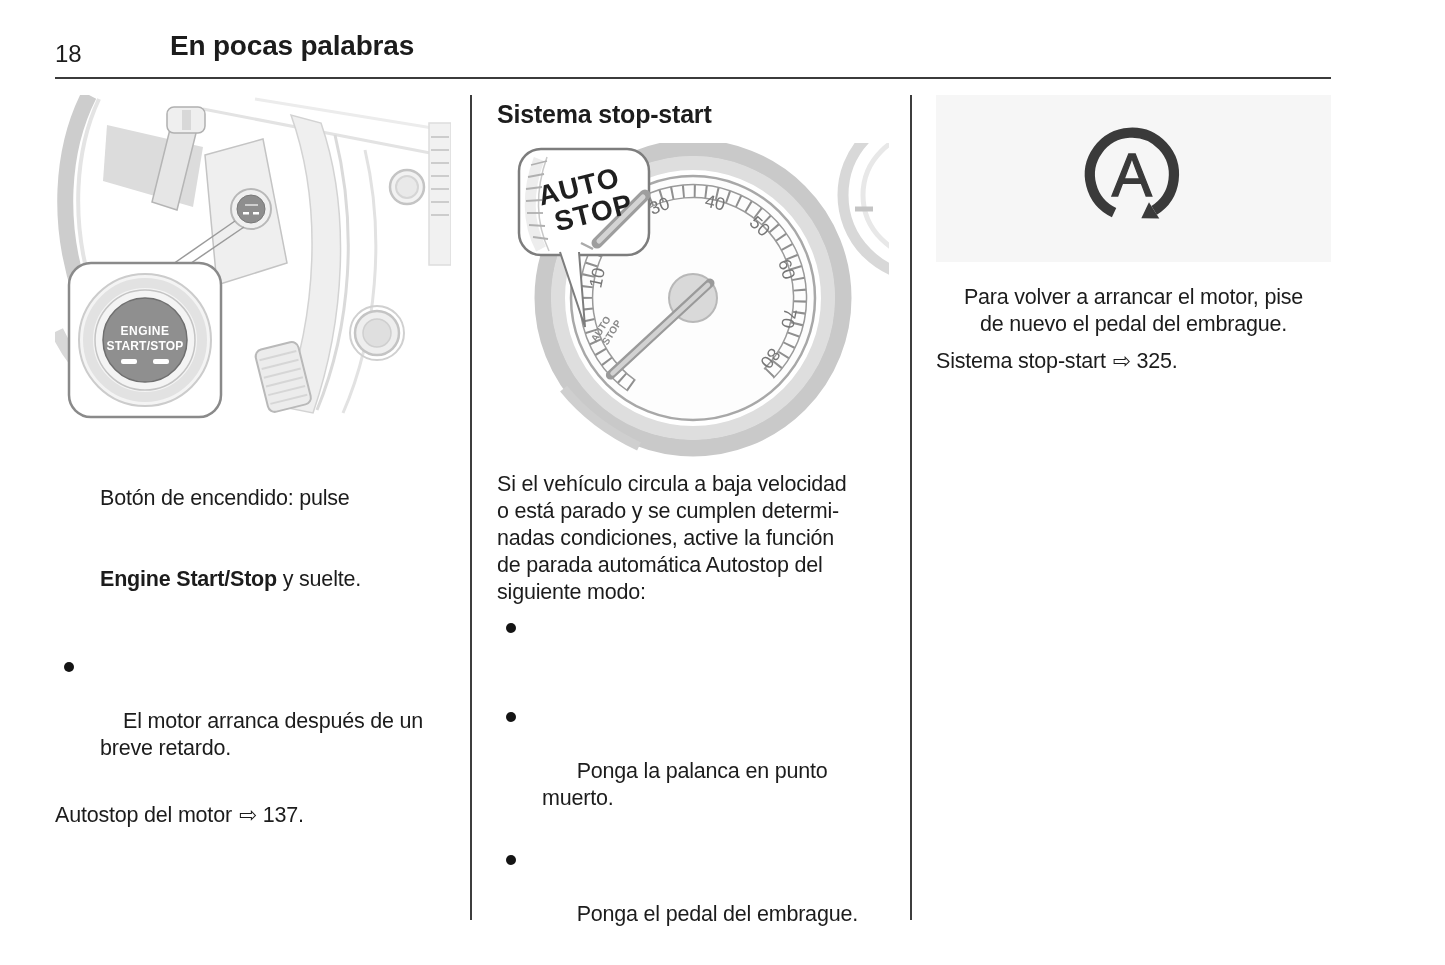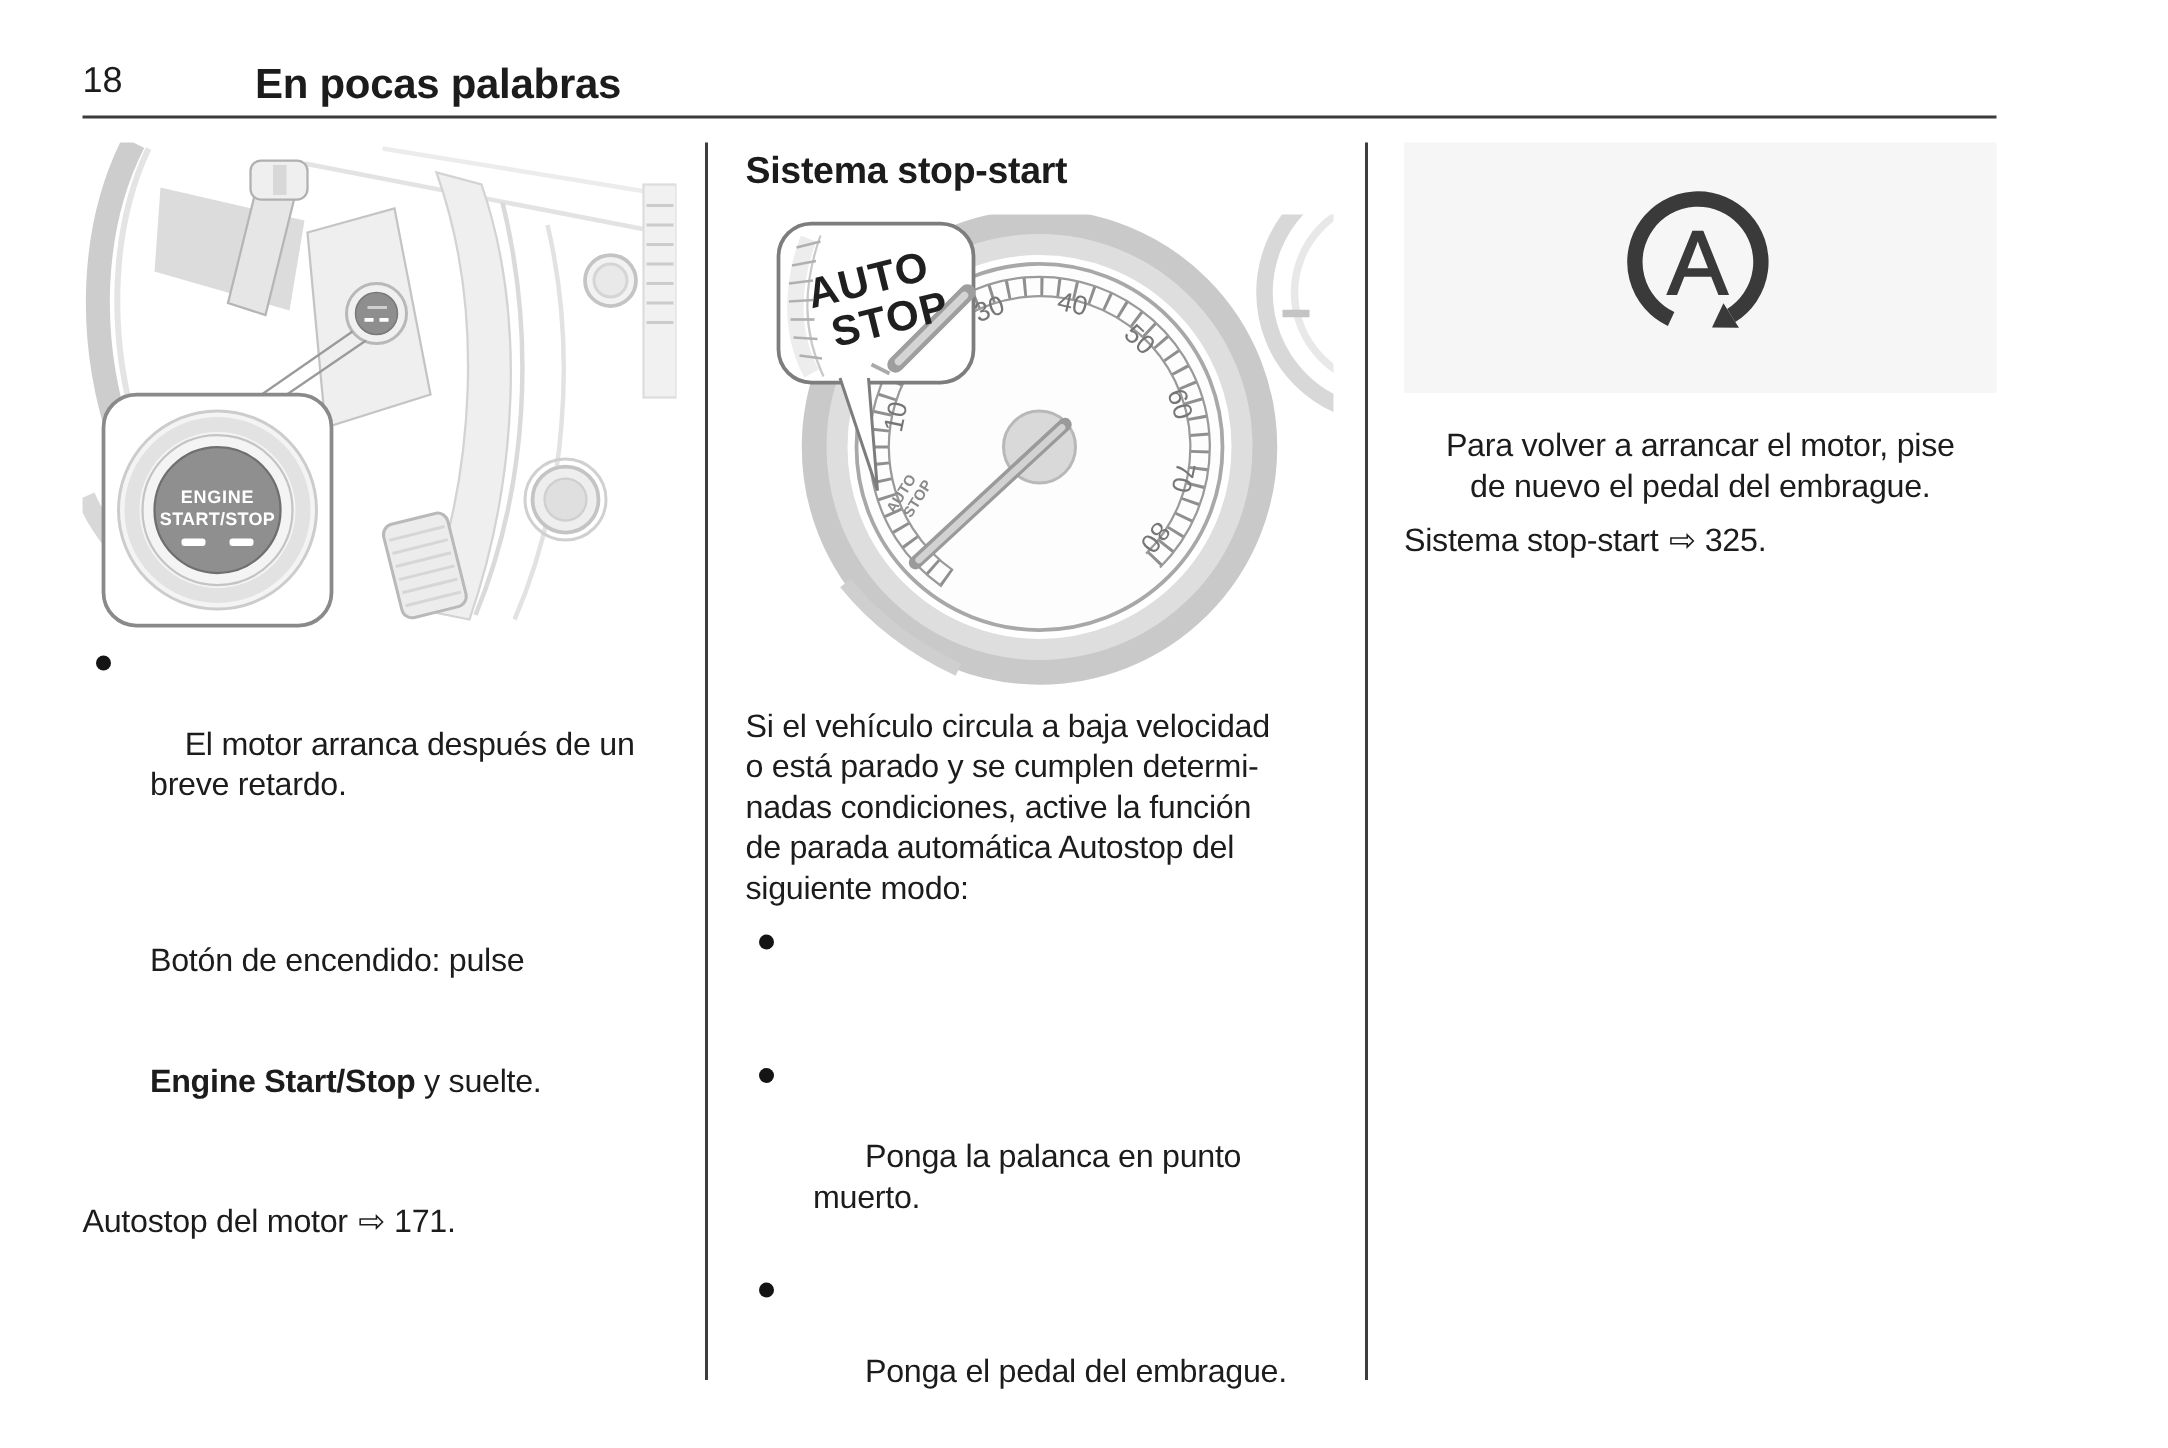--- a/index.html
+++ b/index.html
@@ -4,21 +4,21 @@
 <style>
   html,body{margin:0;padding:0;}
   body{
     width:1445px;height:965px;position:relative;background:#ffffff;
     font-family:"Liberation Sans","DejaVu Sans",sans-serif;color:#1c1c1c;
     overflow:hidden;
   }
   .abs{position:absolute;}
   
   .page-num{left:55px;top:40px;font-size:24px;font-weight:400;letter-spacing:0;}
-  .page-title{left:170px;top:40px;font-size:28px;font-weight:700;letter-spacing:-0.2px;}
+  .page-title{left:170px;top:30px;font-size:28px;font-weight:700;letter-spacing:-0.2px;}
   .head-rule{left:55px;top:77px;width:1276px;height:2px;background:#3b3b3b;}
   
   .vsep{top:95px;width:2px;height:825px;background:#3d3d3d;}
   .sep1{left:470px;}
   .sep2{left:910px;}
   
   .col{position:absolute;top:95px;}
   .col1{left:55px;width:396px;}
   .col2{left:497px;width:394px;}
   .col3{left:936px;width:395px;}
@@ -104,32 +104,32 @@
     <circle cx="90" cy="245" r="66" fill="#f4f4f4" stroke="#cccccc" stroke-width="2"></circle>
     <circle cx="90" cy="245" r="57" fill="none" stroke="#e2e2e2" stroke-width="10"></circle>
     <circle cx="90" cy="245" r="50" fill="none" stroke="#c4c4c4" stroke-width="1.5"></circle>
     <circle cx="90" cy="245" r="42" fill="#8f8f8f" stroke="#6f6f6f" stroke-width="1.5"></circle>
     <text x="90" y="240" text-anchor="middle" font-size="12" font-weight="700" fill="#ffffff" letter-spacing="0.5">ENGINE</text>
     <text x="90" y="255" text-anchor="middle" font-size="12" font-weight="700" fill="#ffffff" letter-spacing="0.2">START/STOP</text>
     <rect x="66" y="264" width="16" height="5" rx="2" fill="#ffffff"></rect>
     <rect x="98" y="264" width="16" height="5" rx="2" fill="#ffffff"></rect>
   </svg>
 
+  <div class="txt caption">
+    <div>Botón de encendido: pulse</div>
+    <div><span class="b">Engine Start/Stop</span><span> y suelte.</span></div>
+  </div>
+
   <div class="txt bullet-item" style="margin-top:7px;">
     <span class="dot"></span>
     <span>El motor arranca después de un
 breve retardo.</span>
   </div>
 
-  <div class="txt caption">
-    <div>Botón de encendido: pulse</div>
-    <div><span class="b">Engine Start/Stop</span><span> y suelte.</span></div>
-  </div>
-
-  <div class="txt" style="margin-top:12px;"><span>Autostop del motor</span><span class="arrow-glyph">⇨</span><span>171.</span></div>
+  <div class="txt" style="margin-top:12px;"><span>Autostop del motor</span><span class="arrow-glyph">⇨</span><span>137.</span></div>
 </div>
 
 <div class="col col2">
 
   <div class="heading">Sistema stop-start</div>
 
   <svg class="figure" style="margin-top:14px;" width="392" height="314" viewBox="0 0 392 314">
 
     <circle cx="196" cy="155" r="121" fill="#fdfdfd"></circle>
     <circle cx="196" cy="155" r="150" fill="none" stroke="#c9c9c9" stroke-width="17"></circle>

